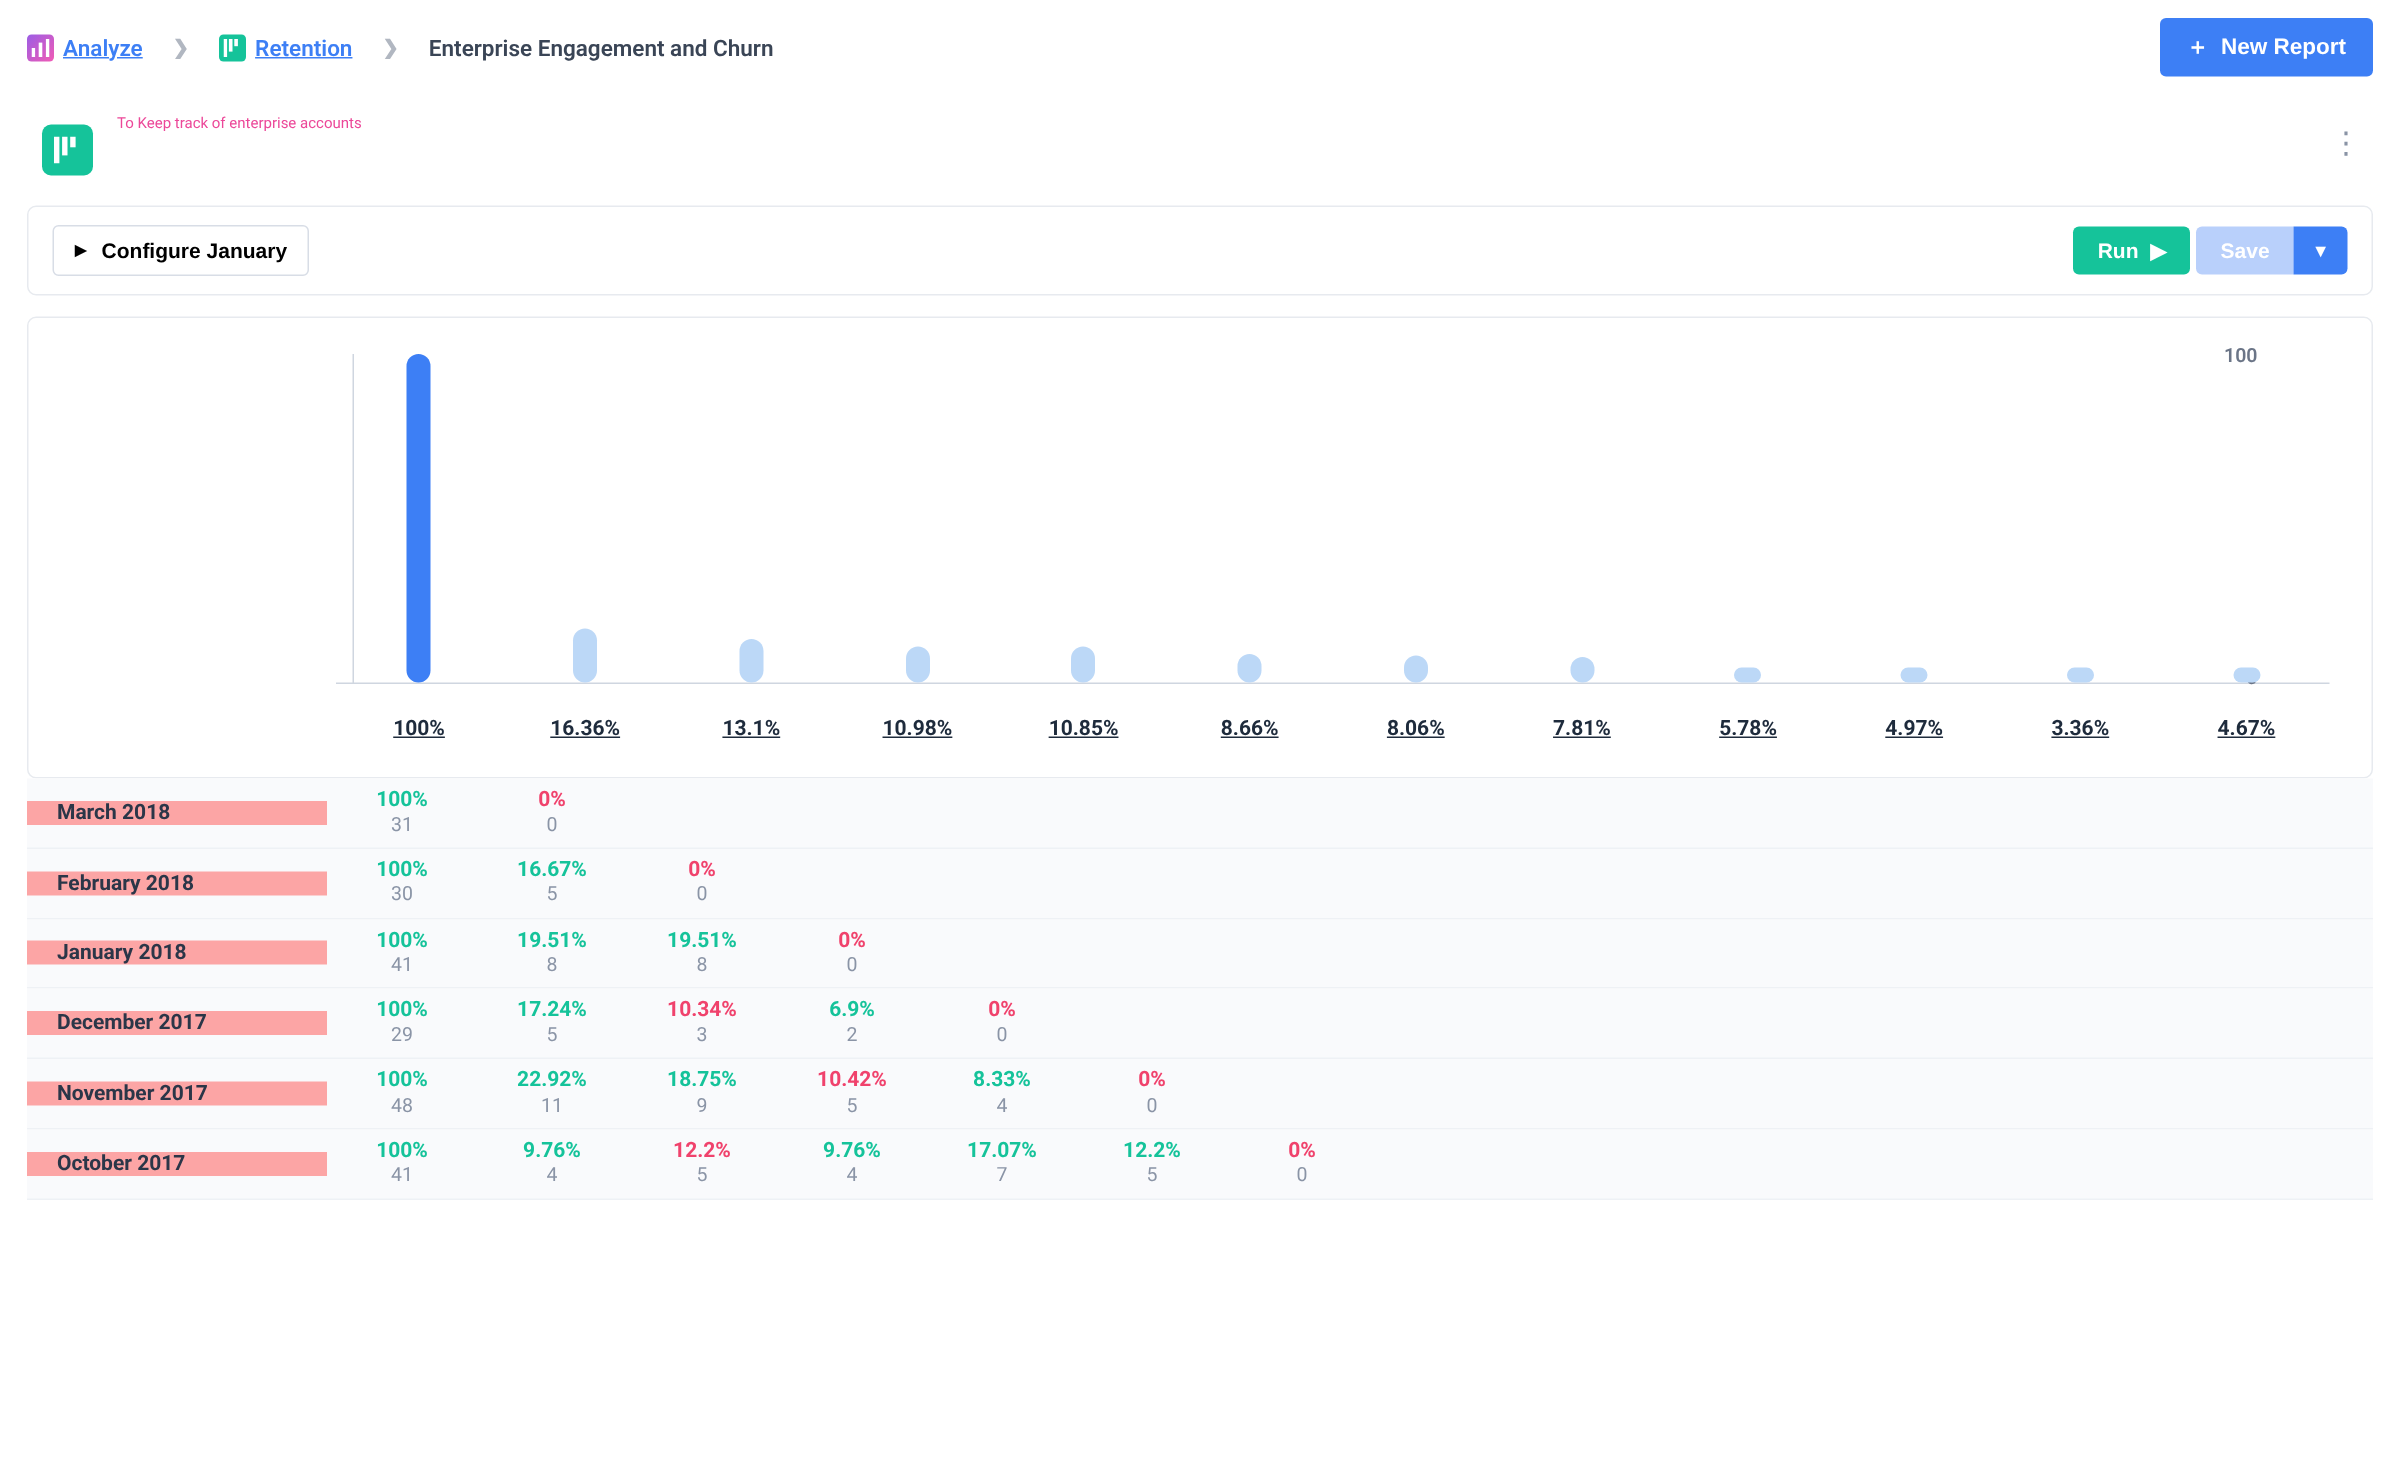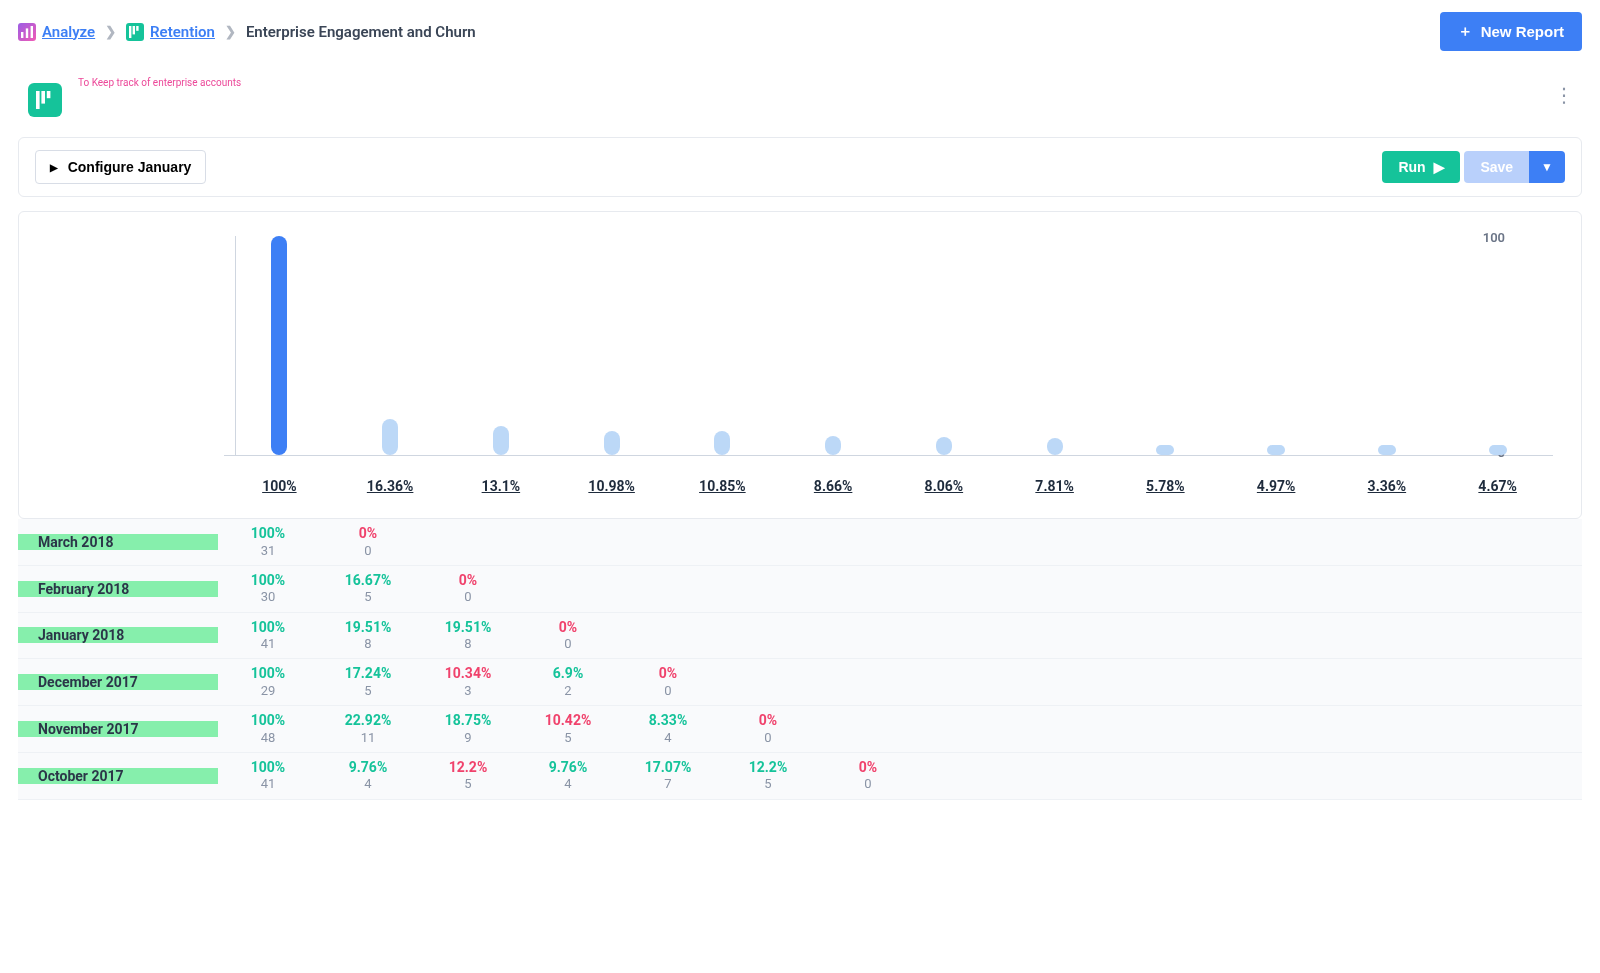--- a/index.html
+++ b/index.html
@@ -4,21 +4,21 @@
 <style>
   * { box-sizing: border-box; margin: 0; padding: 0; }
   body {
     font-family: -apple-system, BlinkMacSystemFont, "Segoe UI", Roboto, "Helvetica Neue", Arial, sans-serif;
     background: #fff;
     color: #1e2b3c;
     padding: 12px 18px 0 18px;
     width: 1600px;
   }
   .topbar { display: flex; align-items: center; justify-content: space-between; margin-bottom: 24px; }
-  .breadcrumbs { display: flex; align-items: center; gap: 10px; font-size: 15px; font-weight: 600; }
+  .breadcrumbs { display: flex; align-items: center; gap: 20px; font-size: 15px; font-weight: 600; }
   .crumb { display: inline-flex; align-items: center; gap: 6px; }
   .crumb-link { color: #3d7ff5; text-decoration: underline; cursor: pointer; }
   .crumb-current { color: #3a4556; font-weight: 600; }
   .crumb-sep { color: #b1b7c1; font-size: 13px; }
   .icon-sq { width: 18px; height: 18px; border-radius: 3px; display: inline-flex; align-items: center; justify-content: center; }
   .icon-analyze { background: linear-gradient(135deg,#9b5de5,#f15bb5); }
   .icon-retention { background: #15c39a; }
   .icon-analyze svg, .icon-retention svg { width: 12px; height: 12px; fill: #fff; }
   .btn-primary {
     background: #3d7ff5; color: #fff; border: none; border-radius: 4px;
@@ -56,21 +56,21 @@
   .chart-labels { display:flex; margin-top:22px; }
   .chart-label { flex:1; text-align:center; font-size:14px; font-weight:700; color:#1e2b3c;}
 
   .cohort { background:#fff; }
   .cohort-header { display:flex; border-top:1px solid #e7eaef; border-bottom:1px solid #e7eaef; font-size:13px; font-weight:700; color:#576374;}
   .cohort-header .hcell { padding:10px 0; text-align:center; }
   .label-col { width:200px; padding-left:20px !important; text-align:left !important; }
   .data-col { width:100px; }
   .cohort-row { display:flex; border-bottom:1px solid #eef1f5; align-items:center; min-height:44px; background:#f9fafc;}
   .cohort-row:nth-child(odd){ }
-  .row-label { width:200px; padding-left:20px; text-align:left; font-size:14px; font-weight:700; color:#2b3648; background:#86efac;}
+  .row-label { width:200px; padding-left:20px; text-align:left; font-size:14px; font-weight:700; color:#2b3648; background:#fca5a5;}
   .metric { width:100px; font-size:14px; display:flex; flex-direction:column; align-items:center; justify-content:center; padding:6px 0; line-height:1.25;}
   .pct { font-weight:700; }
   .pct-green { color:#15c39a; }
   .pct-red { color:#f0426c; }
   .cnt { color:#8a94a6; font-size:13px; }
 </style>
 </head>
 <body>
 
 <div class="topbar">

